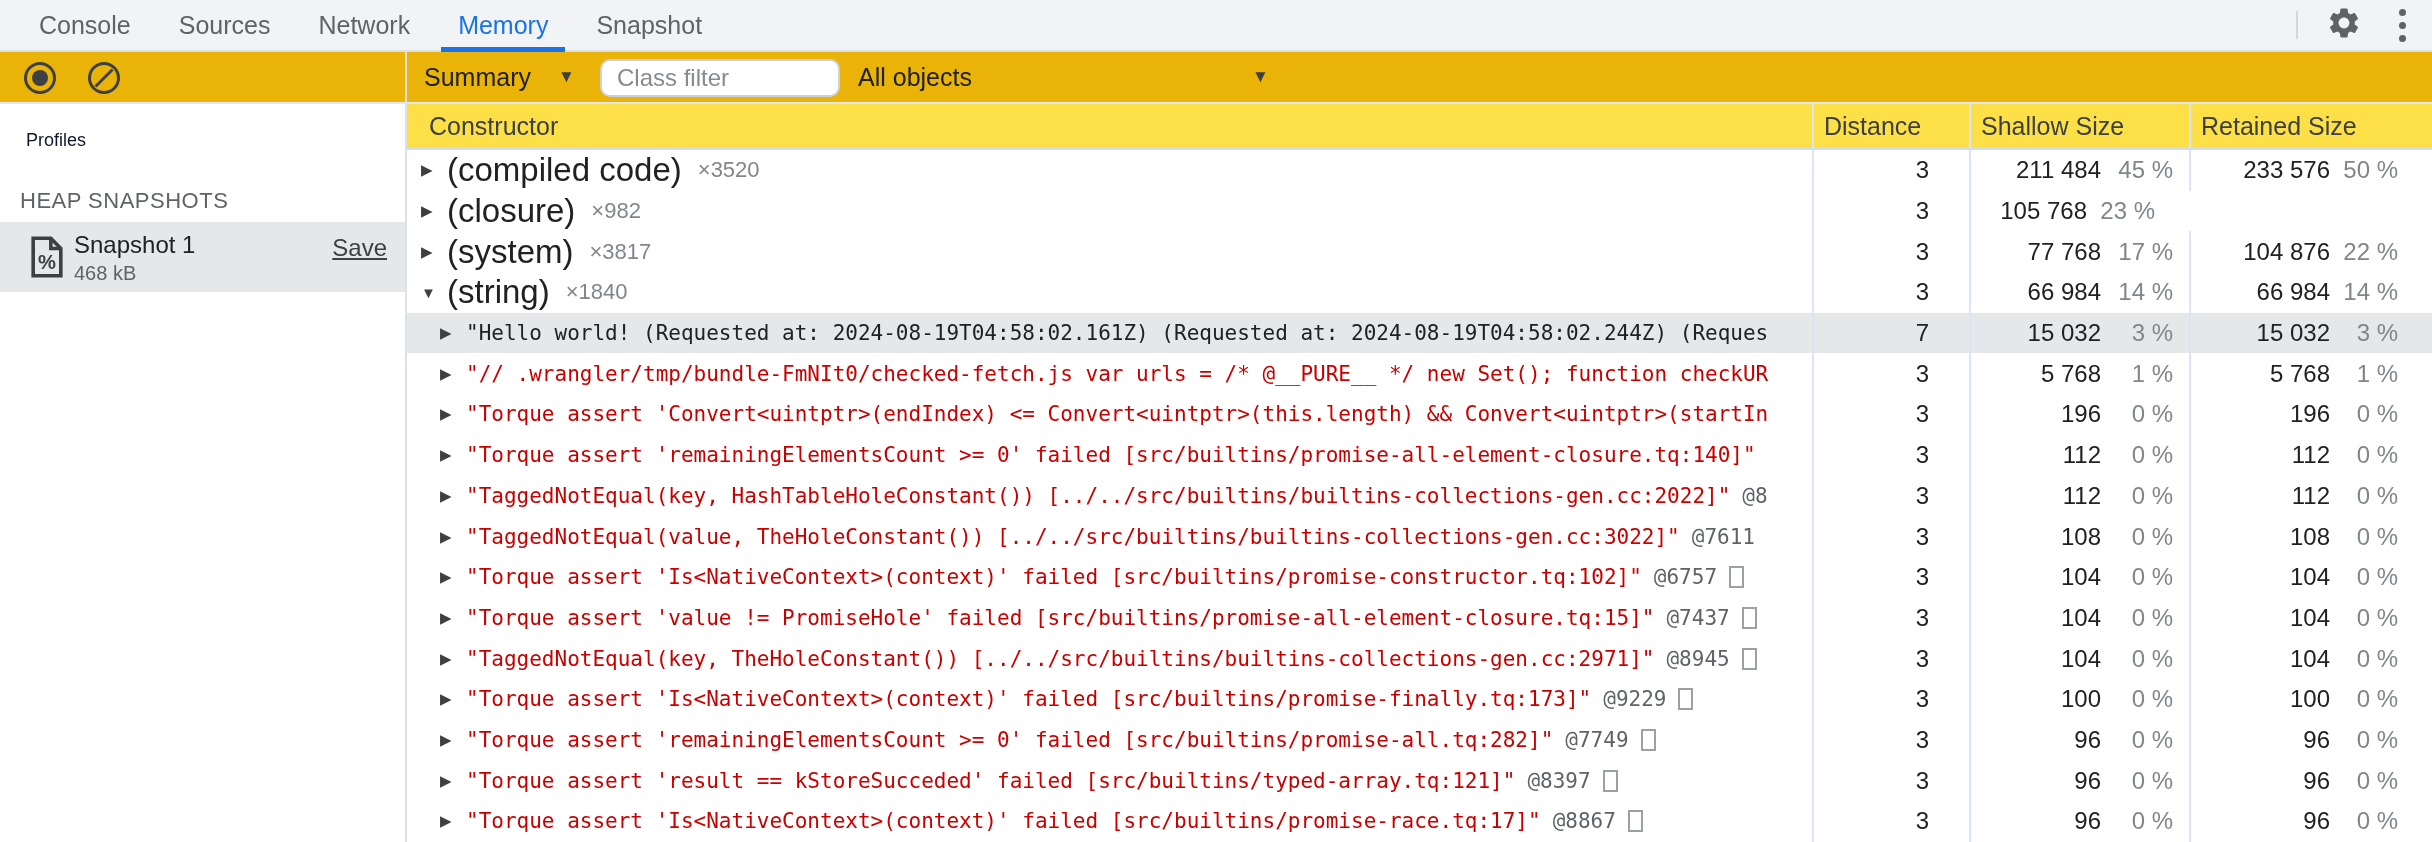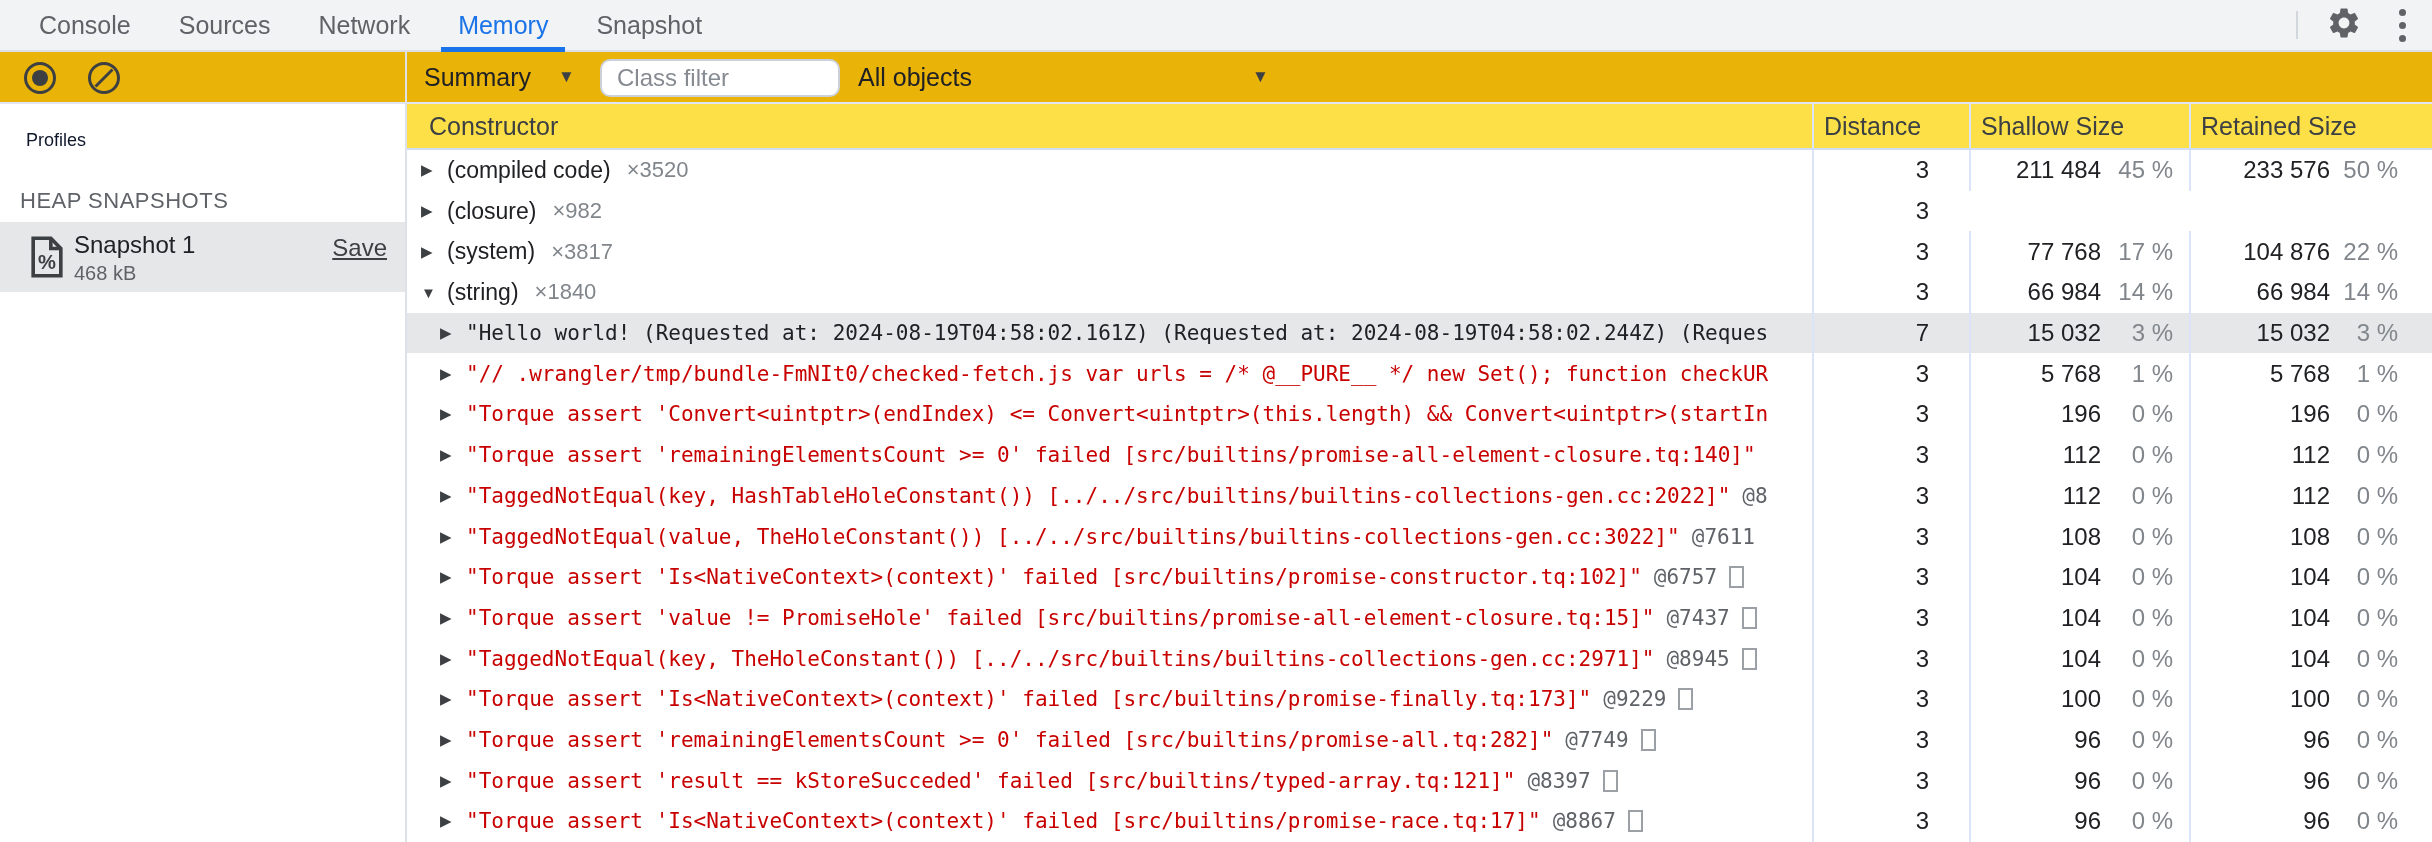--- a/index.html
+++ b/index.html
@@ -66,21 +66,21 @@
   .gh-cell { display:flex; align-items:center; padding-left:10px; border-left:2px solid #dbe5f7; }
   .gh-cell:first-child { border-left:none; padding-left:22px; }
   .gh-cell.gh-distance { }
 
   .rows { position:absolute; left:407px; top:150px; right:0; bottom:0; overflow:hidden; background:#fff; }
   .row { display:grid; grid-template-columns:1fr 157px 220px 243px; height:40.7px; }
   .row.selected { background:#e5e7e9; }
   .cell-constructor { display:flex; align-items:center; overflow:hidden; white-space:nowrap; padding-left:14px; }
   .row.child .cell-constructor { padding-left:33px; }
   .twisty { flex:0 0 26px; font-size:15px; color:#3c4043; }
-  .cname { font-size:23px; color:#202124; }
+  .cname { font-size:33px; color:#202124; }
   .ccount { font-size:22px; color:#80868b; margin-left:16px; }
   .cmono { font-family:"DejaVu Sans Mono", monospace; font-size:21px; color:#c80000; }
   .row.selected .cmono { color:#202124; }
   .cid { font-family:"DejaVu Sans Mono", monospace; font-size:21px; color:#5f6368; margin-left:12px; }
   .cbox { flex:0 0 auto; width:15px; height:22px; border:2px solid #9aa0a6; margin-left:12px; }
   .cell-num { border-left:2px solid #dbe5f7; display:flex; align-items:center;
     justify-content:flex-end; font-size:24px; color:#202124; }
   .cell-distance { padding-right:40px; }
   .pct { color:#80868b; text-align:right; }
   .cell-shallow .pct { width:88px; padding-right:16px; }
@@ -173,20 +173,24 @@
       <div class="row category">
     <div class="cell-constructor">
       <span class="twisty">▶</span>
       <span class="cname">(closure)</span>
       <span class="ccount">×982</span>
 
     </div>
     <div class="cell-num cell-distance">
       <span>3</span>
     </div>
+    <div class="cell-num cell-retained">
+      <span>105 768</span>
+      <span class="pct">23 %</span>
+    </div>
   </div>
       <div class="row category">
     <div class="cell-constructor">
       <span class="twisty">▶</span>
       <span class="cname">(system)</span>
       <span class="ccount">×3817</span>
 
     </div>
     <div class="cell-num cell-distance">
       <span>3</span>

